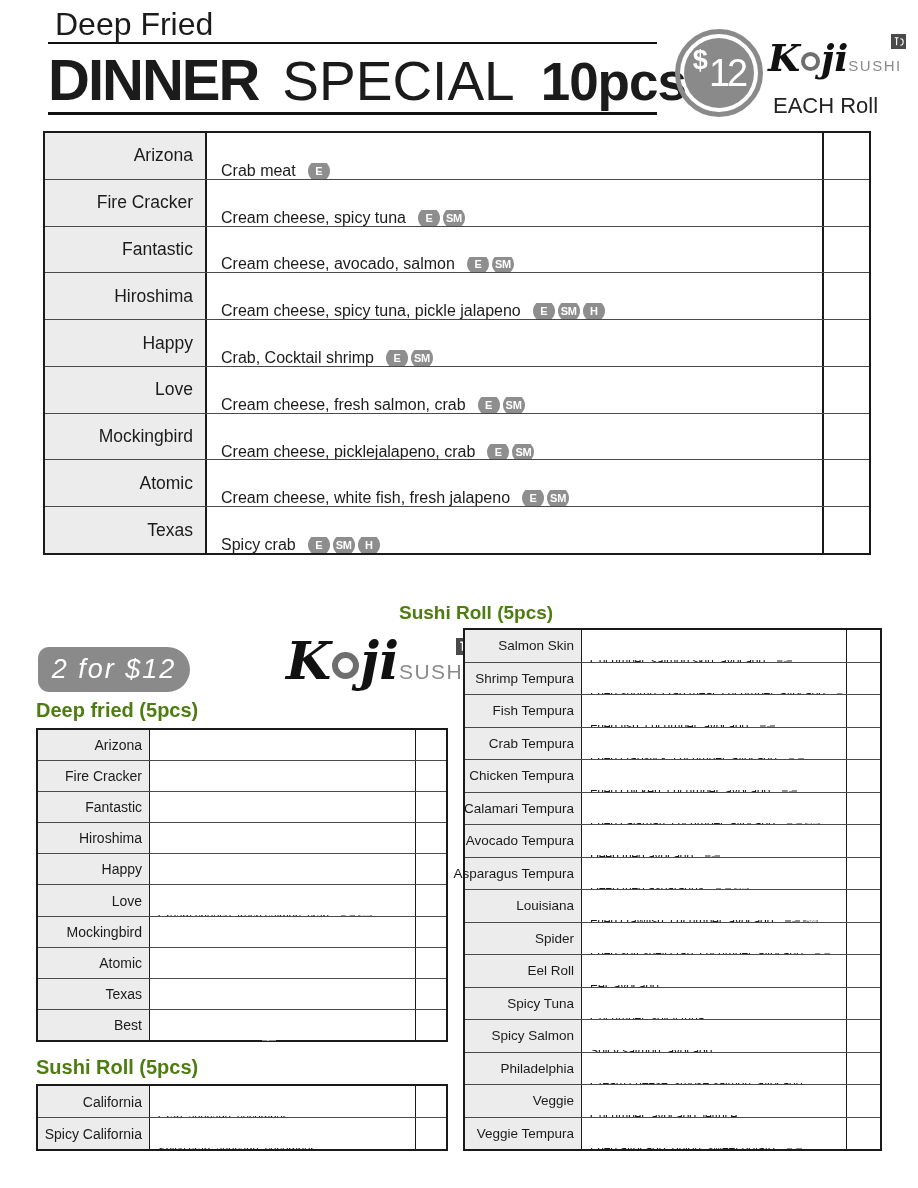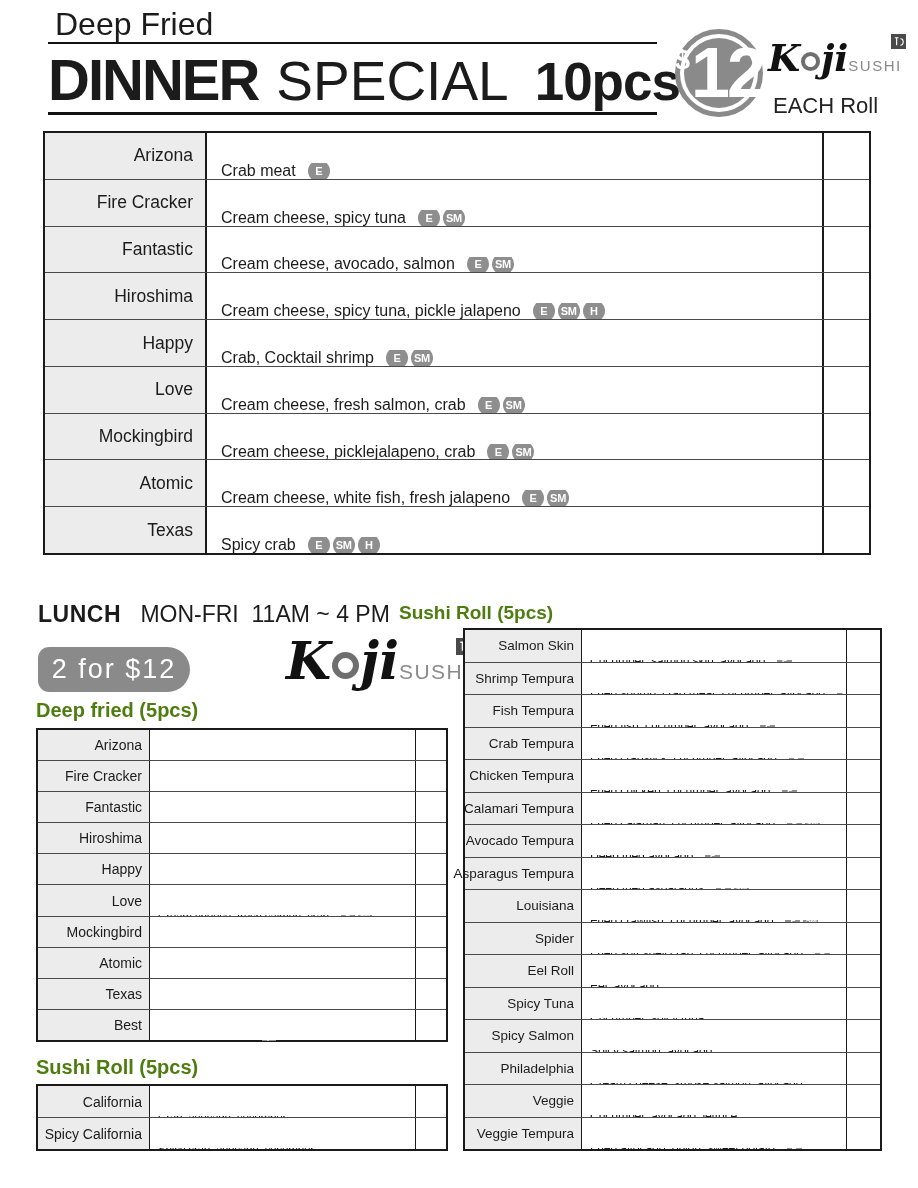--- a/index.html
+++ b/index.html
@@ -11,28 +11,28 @@
   body{font-family:"Liberation Sans","DejaVu Sans",sans-serif; color:var(--text);}
   #page{position:relative; width:918px; height:1188px; background:#fff; overflow:hidden;}
 
   
   .eyebrow{position:absolute; left:55px; top:6px; font-size:32px; font-weight:400; letter-spacing:0px;}
   .rule{position:absolute; background:#111;}
   #rule1{left:48px; top:42px; width:609px; height:2px;}
   #rule2{left:48px; top:112px; width:609px; height:3px;}
   .title-row{position:absolute; left:48px; top:46px; display:flex; align-items:baseline; white-space:nowrap;}
   .title-bold{font-size:58px; font-weight:900; letter-spacing:-2px;}
-  .title-light{font-size:55px; font-weight:300; margin-left:18px; letter-spacing:0px;}
+  .title-light{font-size:55px; font-weight:300; margin-left:24px; letter-spacing:0px;}
   .title-count{font-size:53px; font-weight:600; margin-left:26px; letter-spacing:-1px;}
 
   .price-circle{position:absolute; left:675px; top:29px; width:88px; height:88px;
     border:5px solid var(--pill); padding:4px; background:var(--pill); background-clip:content-box;
     border-radius:50%; display:flex; align-items:center; justify-content:center; color:#fff;}
   .price-circle .cur{font-size:27px; font-weight:800; transform:translateY(-13px); margin-right:1px;}
-  .price-circle .amt{font-size:70px; font-weight:700; letter-spacing:-3px; line-height:1;}
+  .price-circle .amt{font-size:38px; font-weight:400; letter-spacing:-3px; line-height:1;}
 
   .brand{position:absolute; white-space:nowrap;}
   .brand .bname{font-family:"DejaVu Serif","Liberation Serif",serif; font-style:italic; font-weight:700; color:#111;}
   .brand .bname .logo-o{display:inline-block; width:.52em; height:.52em; border:.13em solid #6e6e6e;
     border-radius:50%; color:transparent; overflow:hidden; margin:0 .02em;}
   .brand .bsuffix{color:var(--brandgray); letter-spacing:1.5px; font-weight:400;}
   .brand .seal{position:absolute;}
   #brand-top{left:768px; top:36px;}
   #brand-top .bname{font-size:37px;}
   #brand-top .bsuffix{font-size:15px;}
@@ -42,21 +42,21 @@
   #brand-lunch .bsuffix{font-size:21px;}
   #brand-lunch .seal{right:-2px; top:8px; width:17px; height:17px;}
   .each-roll{position:absolute; left:773px; top:93px; font-size:22px; font-weight:500; color:#222;}
 
   
   .lunch-heading{position:absolute; left:38px; top:601px; font-size:23px; white-space:nowrap;}
   .lunch-heading .lh-bold{font-weight:700; letter-spacing:0.5px;}
   .lunch-heading .lh-rest{font-weight:400; margin-left:13px; white-space:pre;}
   .deal-pill{position:absolute; left:38px; top:647px; width:152px; height:45px; background:var(--pill);
     border-radius:12px 24px 24px 12px; color:#fff; font-size:27px; letter-spacing:2px; font-weight:500;
-    display:flex; align-items:center; justify-content:center; white-space:pre;}
+    display:flex; align-items:center; justify-content:center; white-space:pre;font-style:italic;}
   .section-label{position:absolute; font-size:20px; font-weight:600; color:#4d7c0f; white-space:nowrap;}
   #label-deep-fried{left:36px; top:699px;}
   #label-sushi-left{left:36px; top:1056px;}
   #label-sushi-right{left:399px; top:602px; font-size:19px;}
 
   
   .menu-table{position:absolute; border:2.5px solid var(--border); display:flex; flex-direction:column; background:#fff;}
   .mrow{display:flex; flex:1; border-top:var(--rowsep) solid #4a4a4a; min-height:0;}
   .mrow:first-child{border-top:none;}
   .cell{display:flex; align-items:center; min-width:0;}
@@ -186,24 +186,20 @@
         <div class="cell desc">
           <div class="desc-text">Spicy crab</div>
           <div class="badge">E</div>
           <div class="badge">SM</div>
           <div class="badge">H</div>
         </div>
         <div class="cell tail"></div>
       </div>
     </div>
 
-  <div class="lunch-heading">
-    <span class="lh-bold">LUNCH</span>
-    <span class="lh-rest">MON-FRI  11AM ~ 4 PM</span>
-  </div>
 
   <div class="deal-pill">2 for $12</div>
 
   <div class="brand" id="brand-lunch">
     <span class="bname"><span>K</span><span class="logo-o">o</span><span>j</span><span>i</span></span><span class="bsuffix">SUSHI</span>
     <svg class="seal" viewBox="0 0 16 16">
       <rect width="16" height="16" fill="#4a4a4a"></rect>
       <path d="M4 4h4M6 4v8M10 5c2 0 3 1 3 3s-1 4-3 4" stroke="#fff" stroke-width="1.2" fill="none"></path>
     </svg>
   </div>

